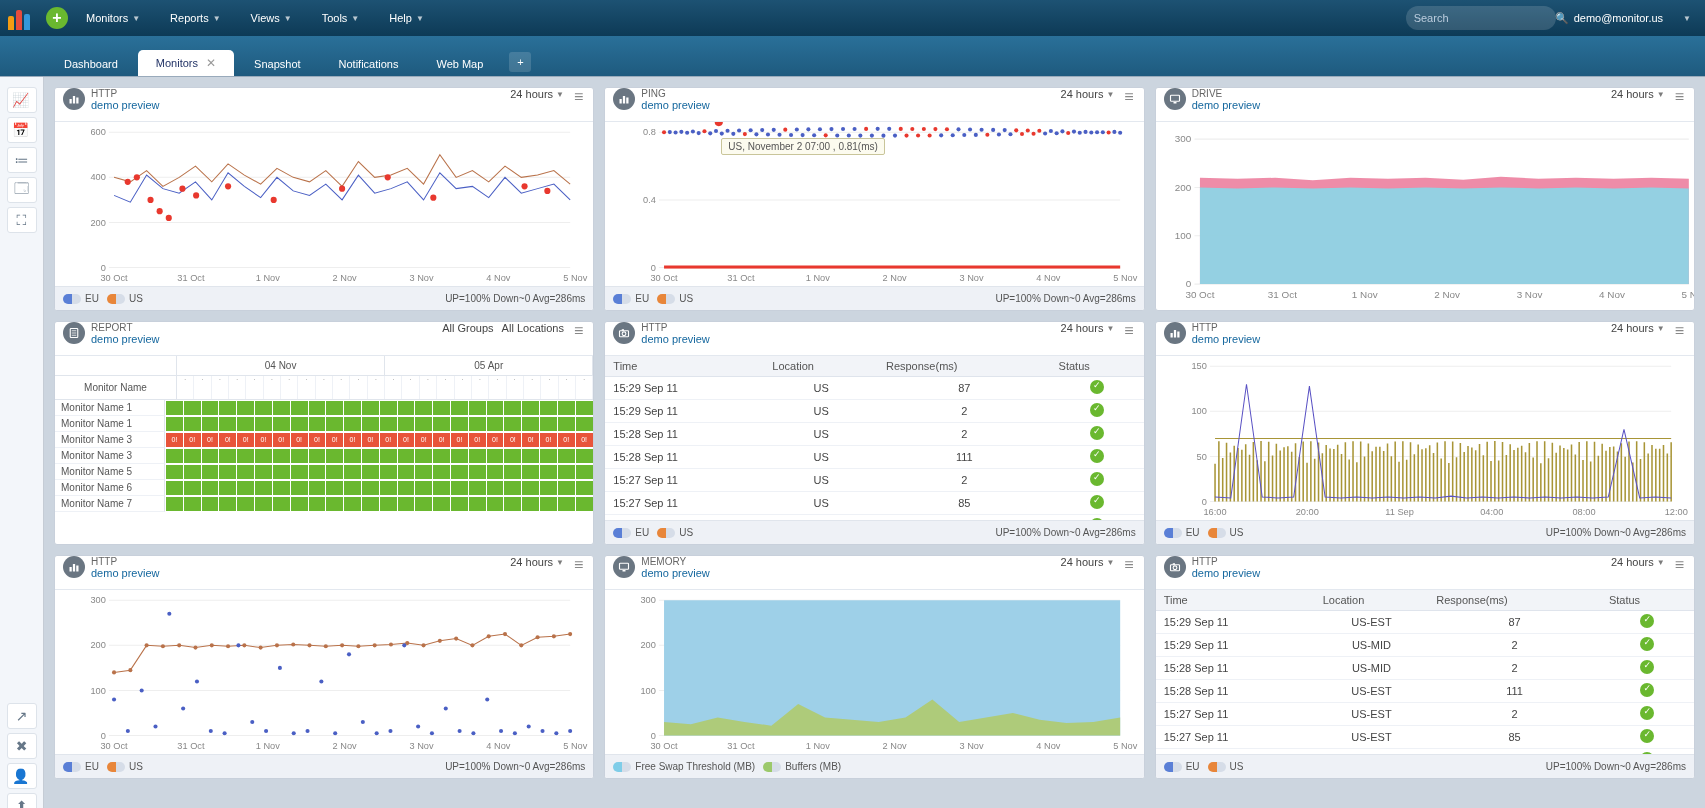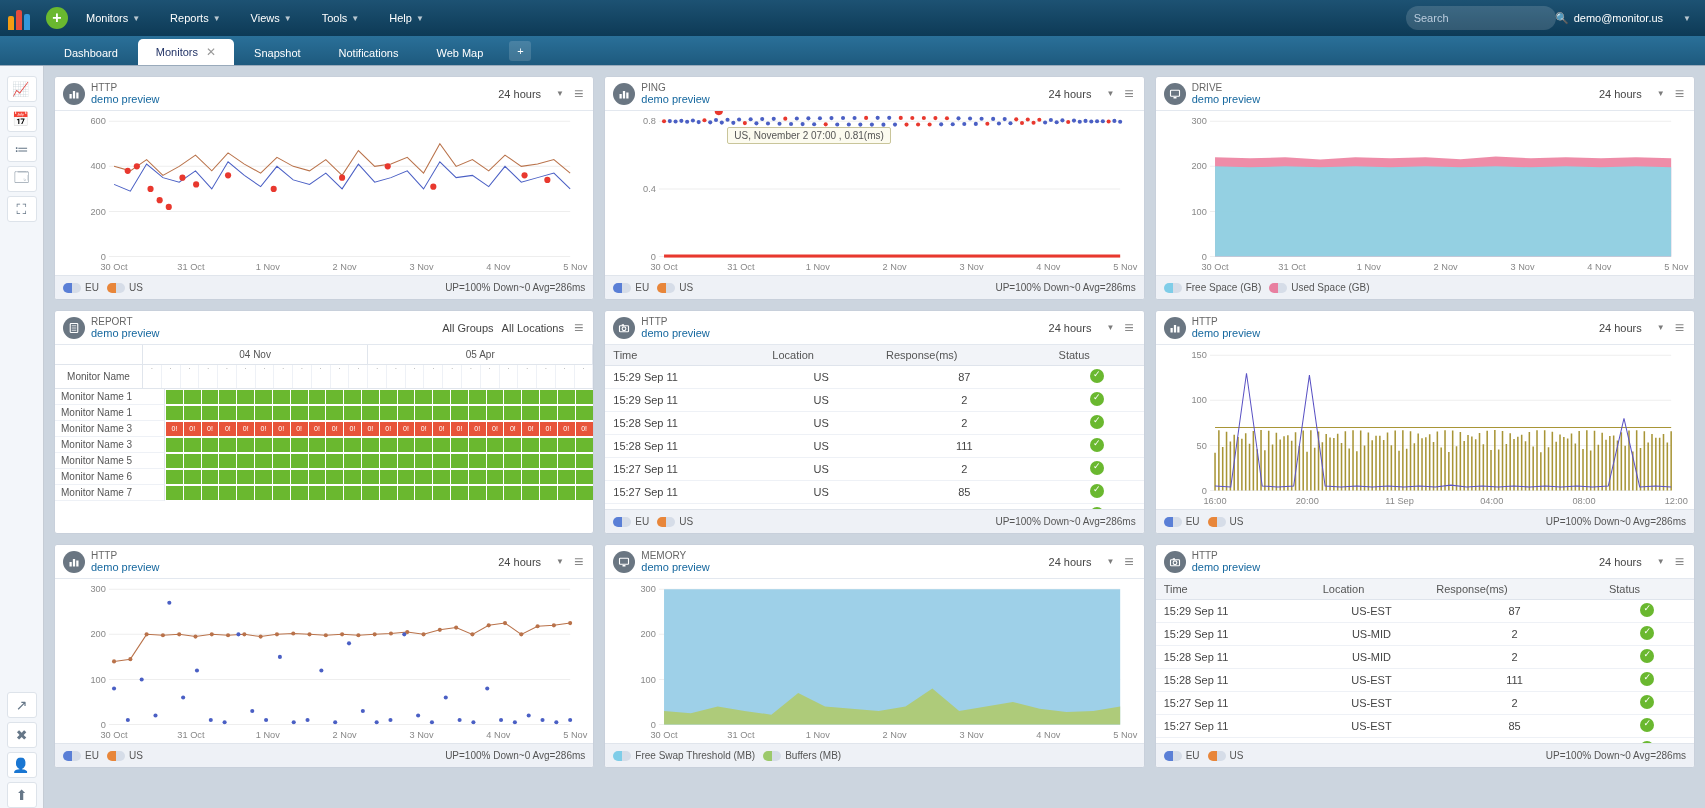--- a/index.html
+++ b/index.html
@@ -12,58 +12,58 @@
 .logo span:nth-child(3){height:16px;background:#3498db}
 .add-btn{width:22px;height:22px;border-radius:11px;background:#6ab82f;color:#fff;display:flex;align-items:center;justify-content:center;font-size:16px;font-weight:bold;margin-right:4px}
 .menu{display:flex;gap:2px}
 .menu-item{padding:6px 14px;cursor:pointer;display:flex;align-items:center;gap:4px;border-radius:3px}
 .caret{font-size:8px;opacity:.7}
 .spacer{flex:1}
 .search-box{background:rgba(255,255,255,.15);border-radius:12px;height:22px;width:150px;display:flex;align-items:center;padding:12px 8px;color:#cde;margin-right:12px}
 .search-box input{background:none;border:none;outline:none;color:#fff;flex:1;font-size:11px}
 .search-box input::placeholder{color:#bcd}
 .user{padding:0 6px;display:flex;align-items:center;gap:20px}
-.tabbar{height:30px;background:linear-gradient(#2a7099,#1e5a7e);display:flex;align-items:flex-end;padding-left:46px;color:#fff;border-bottom:1px solid #9ab}
+.tabbar{height:41px;background:linear-gradient(#2a7099,#1e5a7e);display:flex;align-items:flex-end;padding-left:46px;color:#fff;border-bottom:1px solid #9ab}
 .tab{padding:6px 18px;border-radius:5px 5px 0 0;cursor:pointer;display:flex;align-items:center;gap:8px;margin-right:2px}
 .tab.active{background:#fff;color:#236}
 .tab-close{color:#999;font-size:12px}
 .tab-add{width:22px;height:20px;background:rgba(255,255,255,.15);border-radius:3px;display:flex;align-items:center;justify-content:center;margin-left:6px;margin-bottom:4px}
 .workspace{display:flex;height:calc(100% - 66px)}
 .sidebar{width:44px;background:#f3f6fa;border-right:1px solid #c5ccd5;display:flex;flex-direction:column;align-items:center;padding-top:10px;gap:4px}
 .side-btn{width:30px;height:26px;border:1px solid #dde3ea;border-radius:3px;background:#fff;display:flex;align-items:center;justify-content:center;color:#678;cursor:pointer;font-size:14px}
 .side-sep{flex:1}
 .grid{flex:1;padding:10px;display:grid;grid-template-columns:repeat(3,1fr);grid-auto-rows:224px;gap:10px;overflow:hidden}
 .panel{background:#fff;border:1px solid #c8d0db;border-radius:3px;display:flex;flex-direction:column;overflow:hidden}
-.phead{height:34px;border-bottom:1px solid #e3e8ef;display:flex;align-items:center;padding:0 8px}
+.phead{height:34px;border-bottom:1px solid #e3e8ef;display:flex;align-items:flex-start;padding:0 8px}
 .picon{width:22px;height:22px;border-radius:11px;background:#6a7682;display:flex;align-items:center;justify-content:center;margin-right:6px}
 .picon svg{width:12px;height:12px;fill:#fff}
 .ptitle{flex:1;line-height:1.1}
 .ptitle .t1{font-size:10px;color:#666}
 .ptitle .t2{font-size:11px;color:#15679e}
-.psel{color:#444;font-size:11px;display:flex;align-items:center;gap:15px;margin-right:8px;cursor:pointer}
+.psel{color:#444;font-size:11px;display:flex;align-items:center;gap:3px;margin-right:8px;cursor:pointer}
 .pmenu{color:#888;font-size:16px;cursor:pointer;padding:0 2px}
 .pbody{flex:1;position:relative;overflow:hidden}
 .pfoot{height:24px;background:#eef1f6;border-top:1px solid #e0e5ec;display:flex;align-items:center;padding:0 8px;font-size:10px;color:#555}
 .legend-pill{display:inline-flex;align-items:center;gap:4px;margin-right:8px}
 .pill{width:18px;height:10px;border-radius:5px;position:relative;overflow:hidden}
 .pill.blue{background:linear-gradient(90deg,#5a7fd6 50%,#d6dde8 50%)}
 .pill.orange{background:linear-gradient(90deg,#e8863a 50%,#d6dde8 50%)}
 .pill.cyan{background:linear-gradient(90deg,#7fcde8 50%,#d6dde8 50%)}
 .pill.pink{background:linear-gradient(90deg,#e87fa0 50%,#d6dde8 50%)}
 .pill.green{background:linear-gradient(90deg,#9cc96b 50%,#d6dde8 50%)}
 .stats{margin-left:auto;white-space:nowrap}
 .chart{width:100%;height:100%}
 .tooltip{position:absolute;background:#fcfbef;border:1px solid #c9c59a;border-radius:2px;padding:2px 6px;font-size:10px;color:#555;white-space:nowrap;pointer-events:none}
 .dtable{width:100%;font-size:11px;border-collapse:collapse}
 .dtable th{background:#f2f4f8;border-bottom:1px solid #dfe4ec;padding:4px 8px;text-align:left;font-weight:normal;color:#555}
 .dtable td{padding:3px 8px;border-bottom:1px solid #eef1f6;color:#444}
 .stat-ok{display:inline-block;width:14px;height:14px;border-radius:7px;background:#6ab82f;position:relative}
 .stat-ok::after{content:"✓";color:#fff;font-size:9px;position:absolute;left:3px;top:0}
 .report-head{display:flex;border-bottom:1px solid #e0e5ec}
-.report-head .rh1{width:88px;padding:6px;font-size:10px;color:#555;text-align:center;border-right:1px solid #e0e5ec}
+.report-head .rh1{width:122px;padding:6px;font-size:10px;color:#555;text-align:center;border-right:1px solid #e0e5ec}
 .report-head .rh2{flex:1;text-align:center;padding:4px;font-size:10px;color:#555;border-right:1px solid #e0e5ec}
 .report-row{display:flex;height:16px}
 .report-row .rn{width:110px;padding:0 6px;font-size:10px;color:#555;border-right:1px solid #e0e5ec;border-bottom:1px solid #eef1f6;line-height:16px}
 .report-row .cells{flex:1;display:flex;gap:1px;padding:1px}
 .cell{flex:1;height:14px;font-size:7px;color:#fff;text-align:center;line-height:14px;overflow:hidden}
 .cell.g{background:#6ab82f}
 .cell.r{background:#e8543a}
 </style>
 </head>
 <body>
@@ -309,21 +309,21 @@
             <circle cx="445.56962025316454" cy="10.483098851929725" r="2" fill="#4a5fc4"></circle>
             <circle cx="451.2025316455696" cy="9.653056832892702" r="2" fill="#4a5fc4"></circle>
             <circle cx="456.8354430379747" cy="10.210187374878359" r="2" fill="#4a5fc4"></circle>
             <circle cx="462.46835443037975" cy="9.926931978338018" r="2" fill="#4a5fc4"></circle>
             <circle cx="468.1012658227848" cy="9.935822282728452" r="2" fill="#4a5fc4"></circle>
             <circle cx="473.73417721518985" cy="10.201312448042472" r="2" fill="#e8382e"></circle>
             <circle cx="479.36708860759495" cy="9.661901031217866" r="2" fill="#4a5fc4"></circle>
             <circle cx="485" cy="10.474300679920304" r="2" fill="#4a5fc4"></circle>
             <rect x="40" y="140" width="445" height="3" fill="#e8382e"></rect>
             <circle cx="93.4" cy="0.09999999999999432" r="4" fill="#e8382e"></circle>
-          </svg><div class="tooltip" style="left:122px;top:16px">US, November 2 07:00 , 0.81(ms)</div></div>
+          </svg><div class="tooltip" style="left:116px;top:16px">US, November 2 07:00 , 0.81(ms)</div></div>
         <div class="pfoot">
           <span class="legend-pill"><span class="pill blue"></span>EU</span>
           <span class="legend-pill"><span class="pill orange"></span>US</span>
           <span class="stats">UP=100%  Down~0  Avg=286ms</span>
         </div>
       </div>
       <div class="panel">
         <div class="phead">
     <div class="picon">
             <svg viewBox="0 0 16 16">
@@ -353,25 +353,20 @@
             <text x="40" y="155" font-size="9" fill="#888" text-anchor="middle">30 Oct</text>
             <text x="115" y="155" font-size="9" fill="#888" text-anchor="middle">31 Oct</text>
             <text x="190" y="155" font-size="9" fill="#888" text-anchor="middle">1 Nov</text>
             <text x="265" y="155" font-size="9" fill="#888" text-anchor="middle">2 Nov</text>
             <text x="340" y="155" font-size="9" fill="#888" text-anchor="middle">3 Nov</text>
             <text x="415" y="155" font-size="9" fill="#888" text-anchor="middle">4 Nov</text>
             <text x="490" y="155" font-size="9" fill="#888" text-anchor="middle">5 Nov</text>
             <path d="M40,142 L40,45.2 L74.23076923076923,46.08 L108.46153846153847,45.2 L142.6923076923077,47.400000000000006 L176.92307692307693,45.2 L211.15384615384616,46.08 L245.38461538461542,45.2 L279.61538461538464,46.96000000000001 L313.84615384615387,44.32000000000001 L348.0769230769231,46.08 L382.3076923076923,45.2 L416.53846153846155,46.08 L450.76923076923083,45.2 L485.00000000000006,46.08 L485,142 Z" fill="#ec7f9e" opacity="0.9"></path>
             <path d="M40,142 L40,54 L74.23076923076923,54.879999999999995 L108.46153846153847,54 L142.6923076923077,54.879999999999995 L176.92307692307693,54 L211.15384615384616,54.879999999999995 L245.38461538461542,54 L279.61538461538464,54.879999999999995 L313.84615384615387,54 L348.0769230769231,54.879999999999995 L382.3076923076923,54 L416.53846153846155,54.879999999999995 L450.76923076923083,54 L485.00000000000006,54.879999999999995 L485,142 Z" fill="#89d7e8" opacity="0.9"></path>
           </svg></div>
-        <div class="pfoot">
-          <span class="legend-pill"><span class="pill cyan"></span>Free Space (GB)</span>
-          <span class="legend-pill"><span class="pill pink"></span>Used Space (GB)</span>
-          <span class="stats"></span>
-        </div>
       </div>
       <div class="panel">
         <div class="phead">
     <div class="picon">
             <svg viewBox="0 0 16 16">
               <rect x="3" y="2" width="10" height="12" rx="1" fill="none" stroke="#fff" stroke-width="1.5"></rect>
               <line x1="5" y1="5" x2="11" y2="5" stroke="#fff"></line>
               <line x1="5" y1="8" x2="11" y2="8" stroke="#fff"></line>
               <line x1="5" y1="11" x2="11" y2="11" stroke="#fff"></line>
             </svg>

